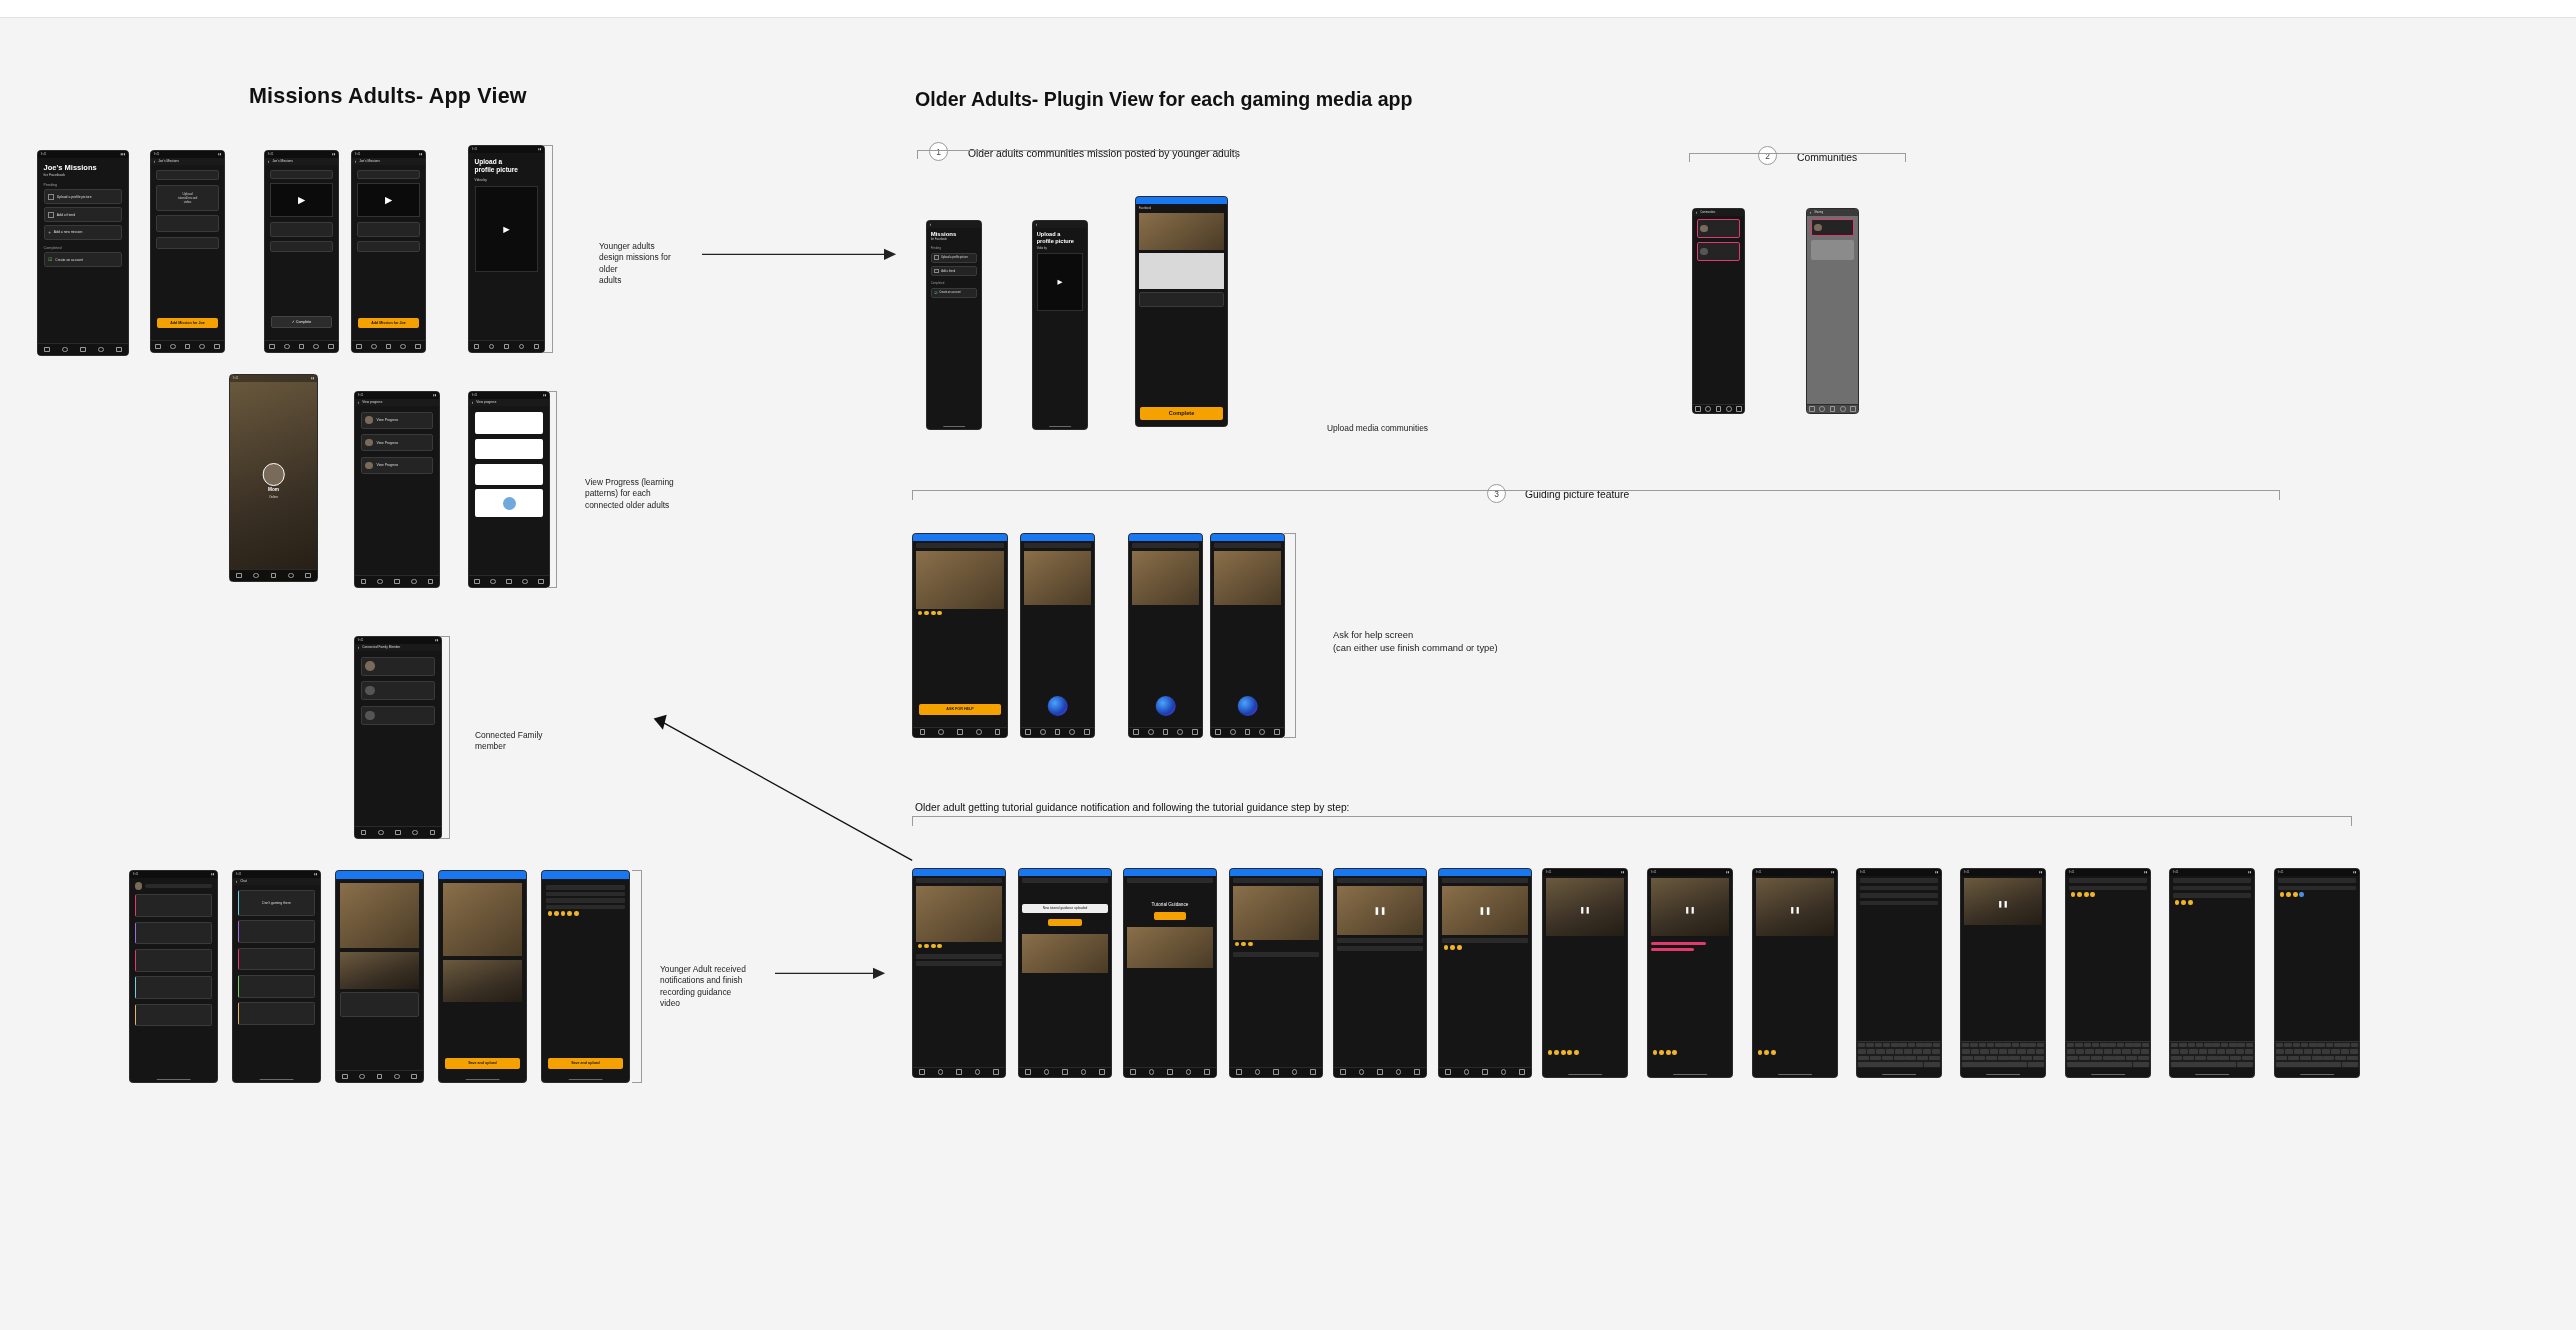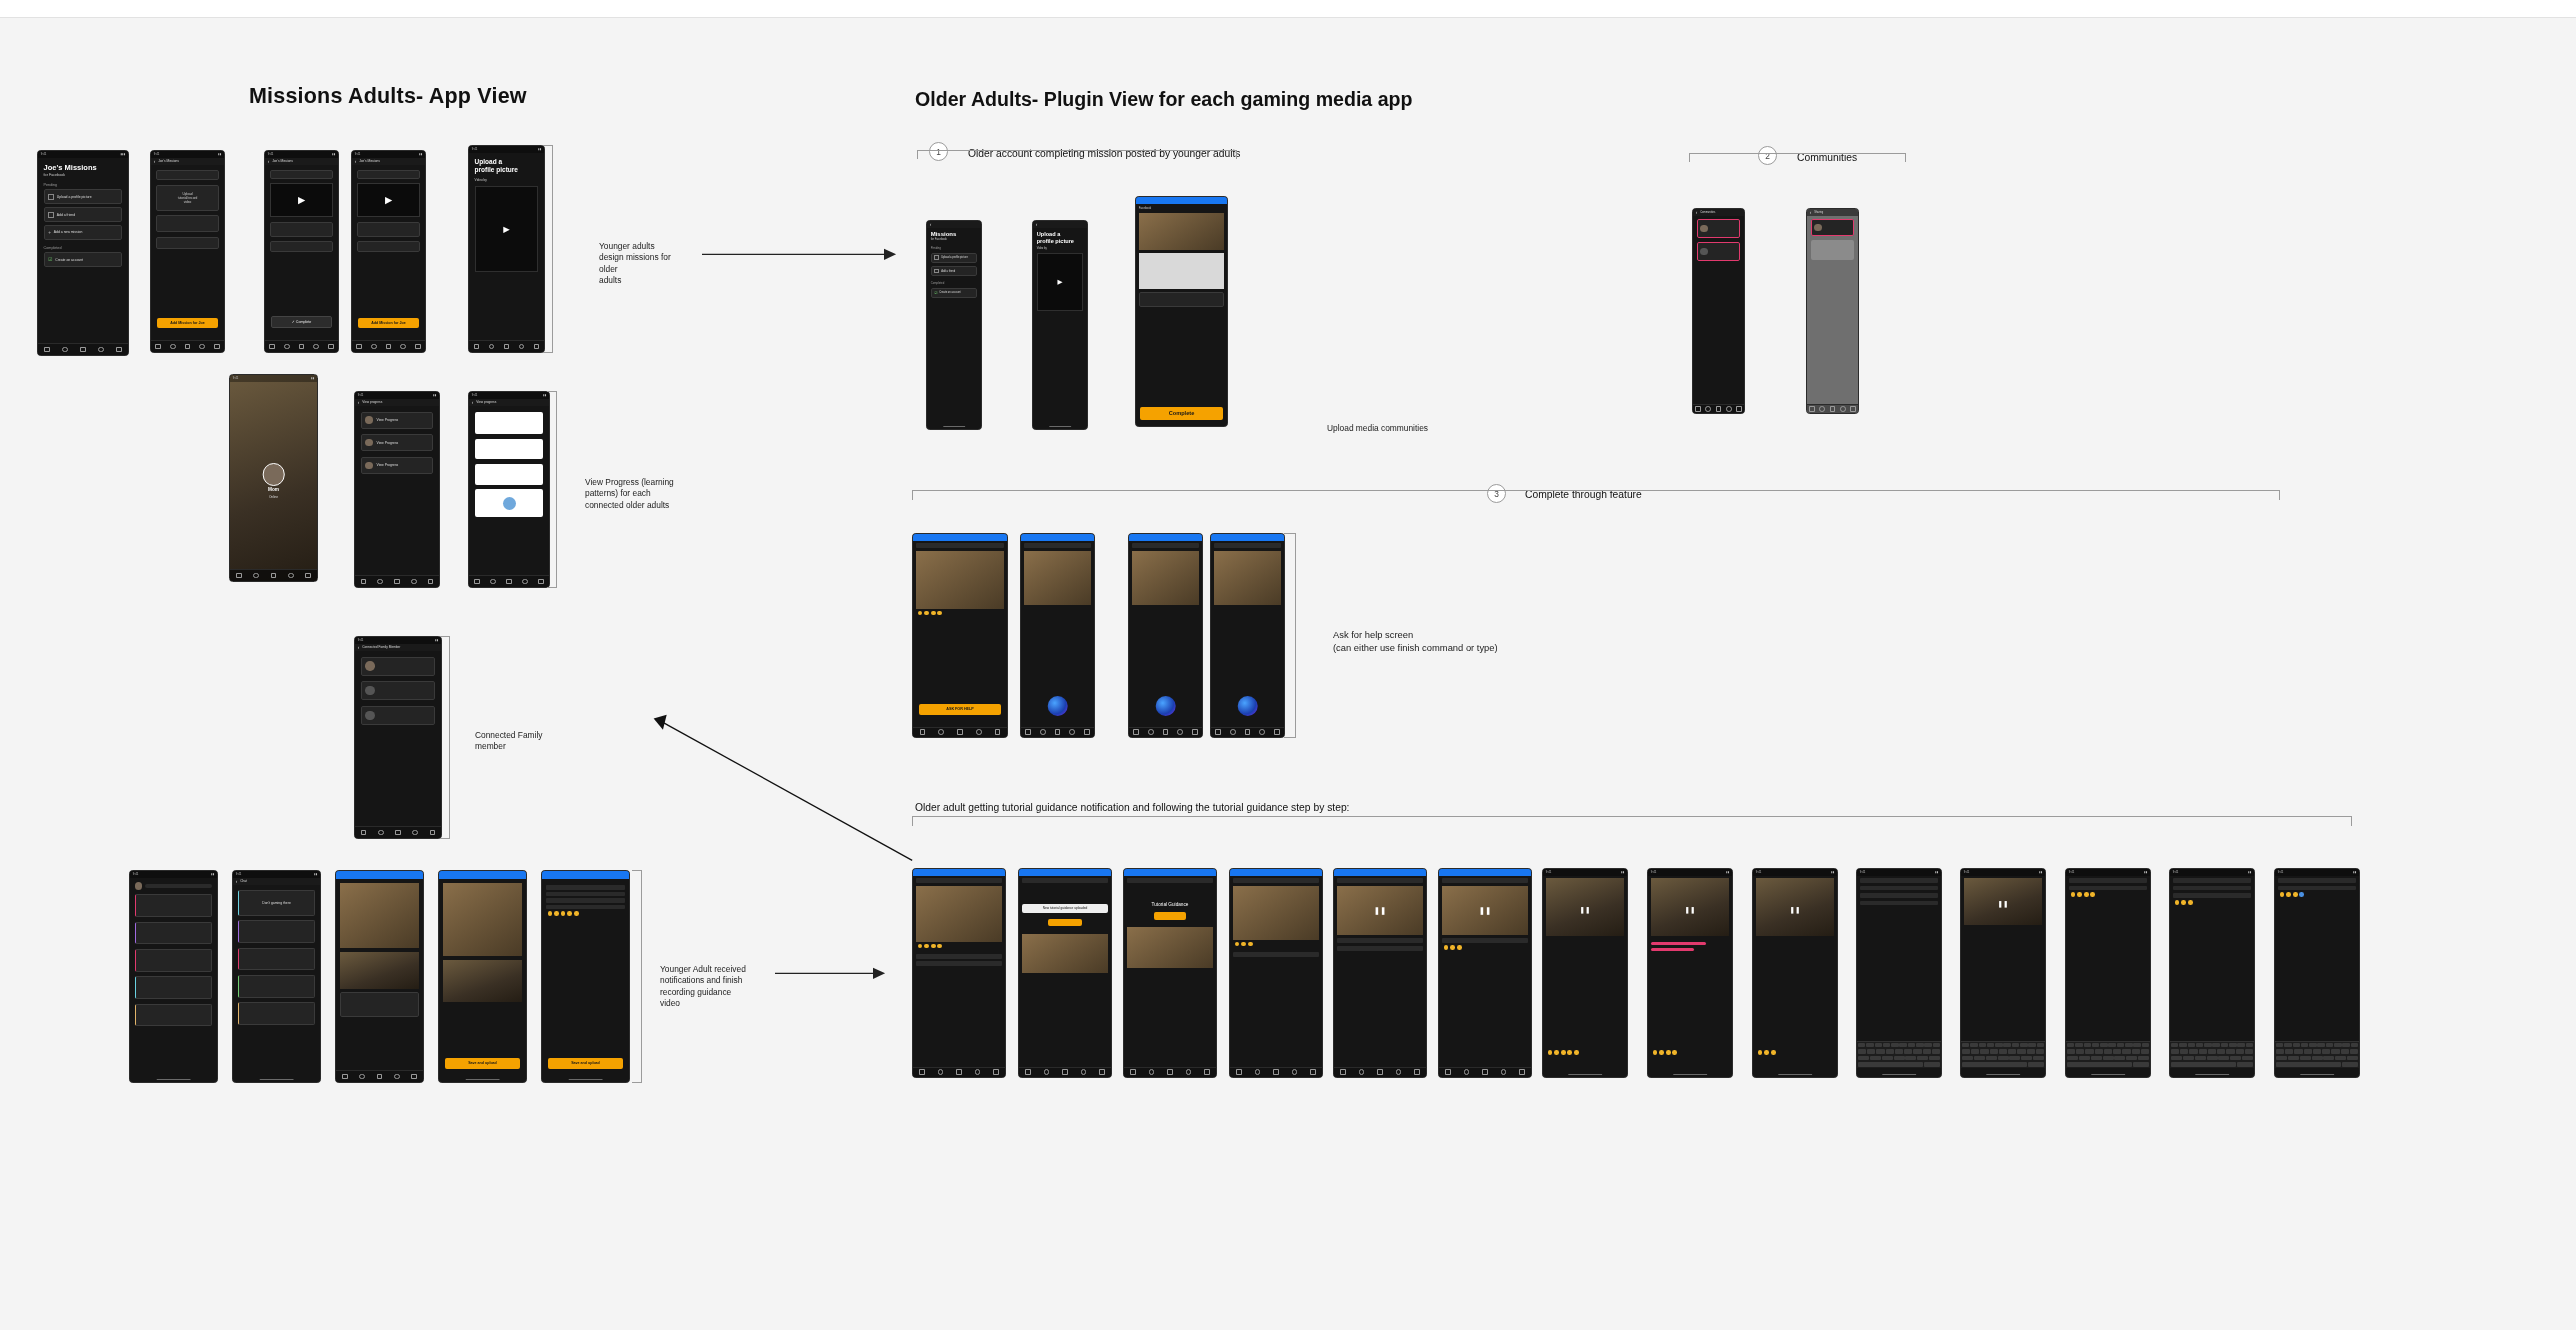--- a/index.html
+++ b/index.html
@@ -399,21 +399,21 @@
     <line x1="0" y1="10" x2="105" y2="10" stroke="#222" stroke-width="1.4"></line>
     <polygon points="105,4 118,10 105,16" fill="#222"></polygon>
   </svg>
 
   <svg class="arrow" style="left:646px;top:711px;" width="271" height="154" viewBox="0 0 290 165">
     <line x1="285" y1="160" x2="14" y2="10" stroke="#111" stroke-width="1.4"></line>
     <polygon points="22,4 8,8 18,20" fill="#111"></polygon>
   </svg>
 
   <div class="circnum" style="left:929px;top:142px;">1</div>
-  <div class="sublabel" style="left:968px;top:148px;">Older account completing mission posted by younger adults</div>
+  <div class="sublabel" style="left:968px;top:148px;">Older adults communities mission posted by younger adults</div>
   <div class="bracket-top" style="left:917px;top:150px;width:318px;height:7.5px;"></div>
 
   <div class="phone" style="left:926px;top:220px;width:54px;height:208px;">
     <div class="nav" style="height:6.5px;">
         <span class="chev">‹</span>
       </div>
     <div style="padding:3.7px;">
       <div class="ph-title" style="font-size:6px;">Missions</div>
       <div class="ph-sub" style="font-size:2.8px;">for Facebook</div>
       <div class="ph-sub" style="font-size:2.8px;margin-top:4.7px;color:#999;">Pending</div>
@@ -502,21 +502,21 @@
     <div class="tabbar" style="height:8.4px;background:#4a4a4a;">
         <i></i>
         <i class="c"></i>
         <i></i>
         <i class="c"></i>
         <i></i>
       </div>
   </div>
 
   <div class="circnum" style="left:1487px;top:484px;">3</div>
-  <div class="sublabel" style="left:1525px;top:489px;">Complete through feature</div>
+  <div class="sublabel" style="left:1525px;top:489px;">Guiding picture feature</div>
   <div class="bracket-top" style="left:912px;top:490px;width:1366px;height:9.4px;"></div>
 
   <div class="phone" style="left:912px;top:533px;width:94px;height:203px;">
     <div class="fbbar" style="height:6.5px;"></div>
     <div style="padding:2.8px;">
       <div class="chatline"></div>
       <div class="photo2" style="height:58px;margin-top:2.8px;"></div>
       <div class="emoji-row">
           <span class="emoji"></span>
           <span class="emoji"></span>

